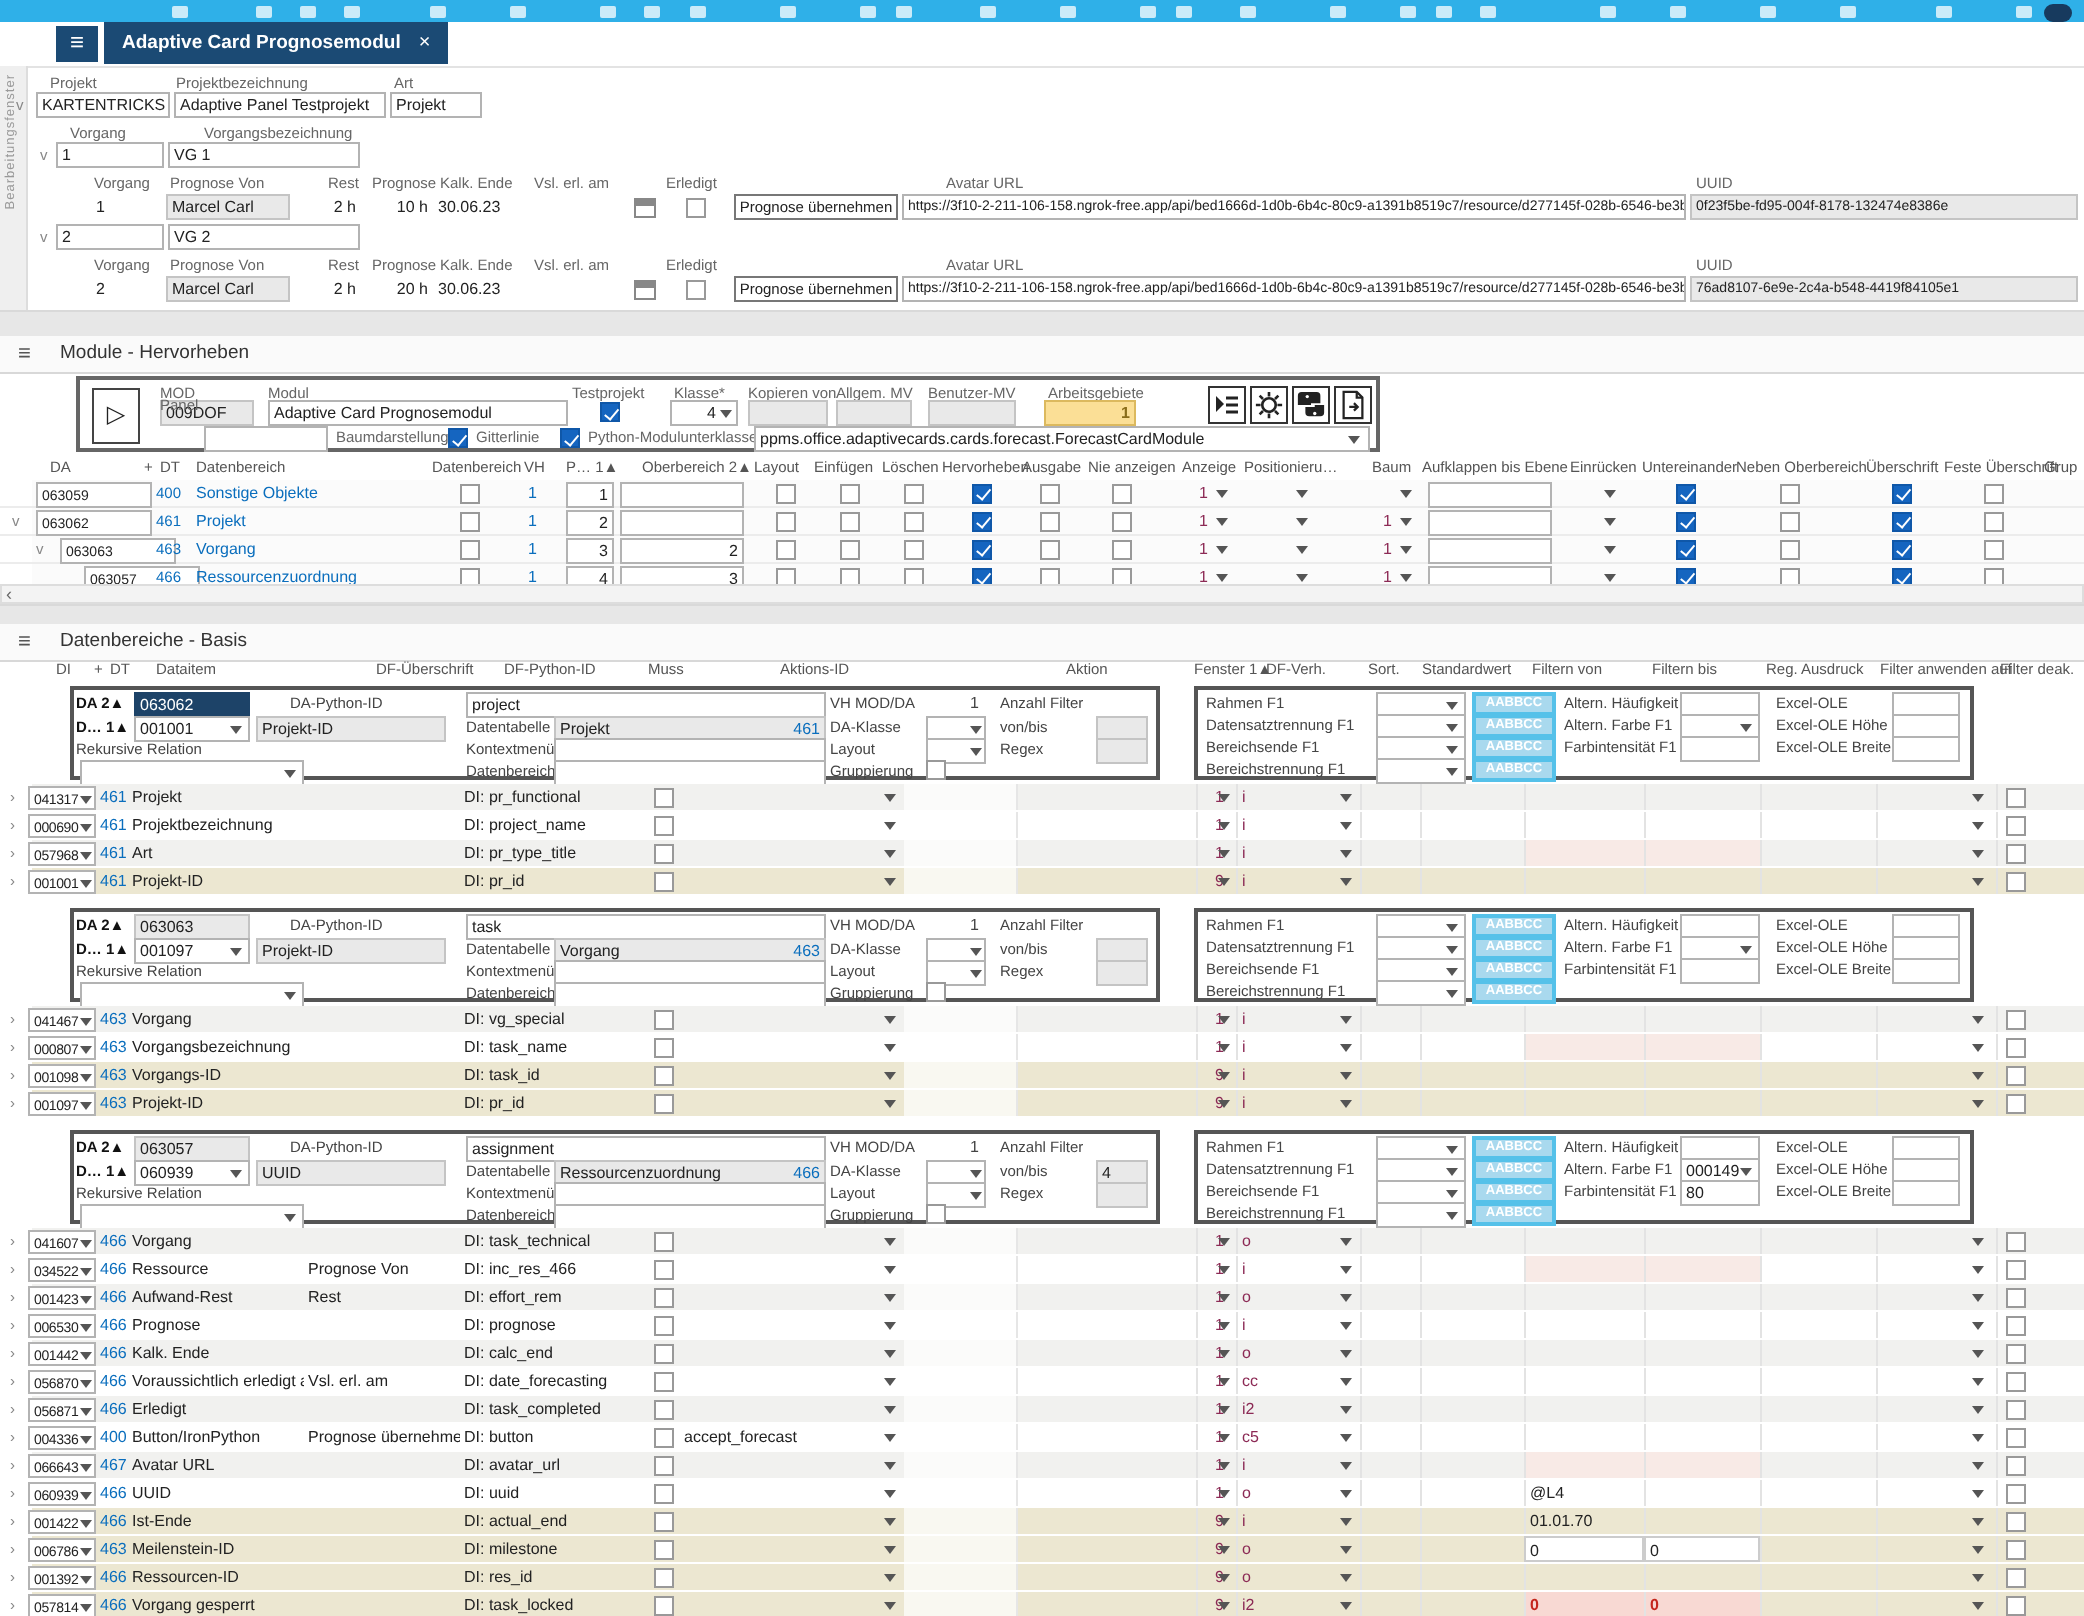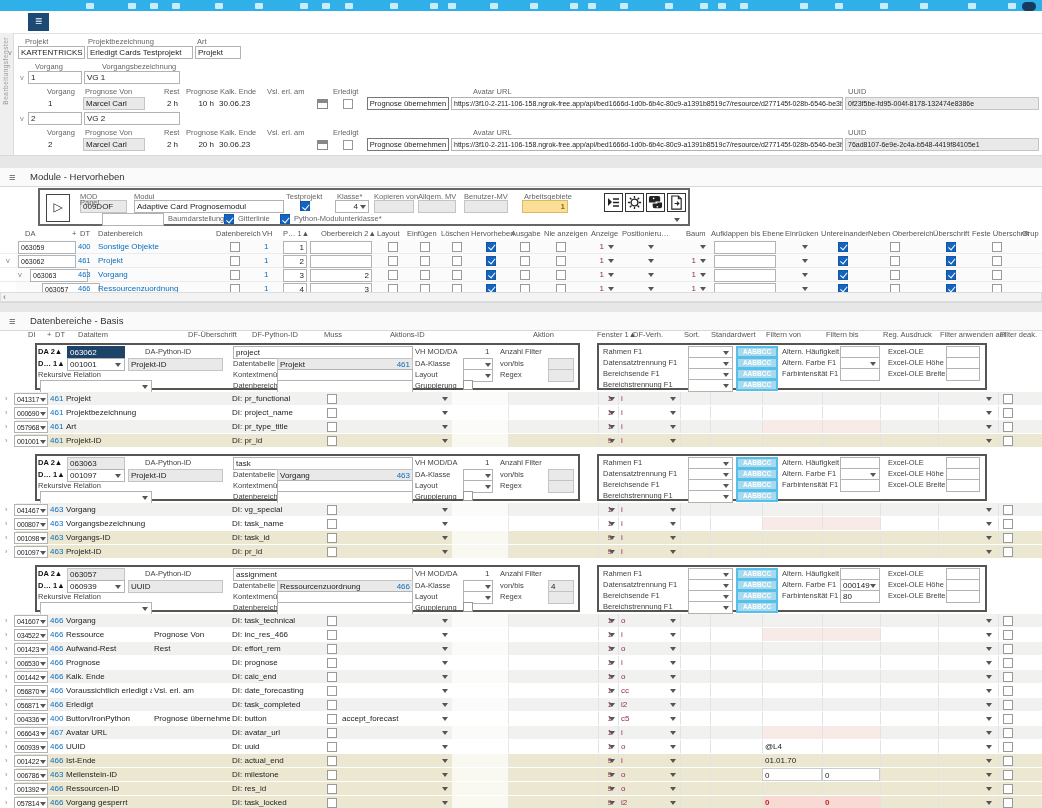--- a/index.html
+++ b/index.html
@@ -140,33 +140,36 @@
       <span class="tbi" style="left: 835px;"></span>
       <span class="tbi" style="left: 880px;"></span>
       <span class="tbi" style="left: 920px;"></span>
       <span class="tbi" style="left: 968px;"></span>
       <span class="tbi" style="left: 1008px;"></span>
       <span class="tbdot" style="left: 1022px;"></span>
     </div>
 
   <div class="tabbar">
     <span class="burger">≡</span>
+    <span class="tab">
+      <span>Adaptive Card Prognosemodul</span><span class="x">×</span>
+    </span>
   </div>
 
   <div class="vstrip">
     <span>Bearbeitungsfenster</span>
   </div>
 
   <div class="abs" style="left:0;top:33px;width:1042px;height:122px">
     <span class="lbl" style="left:25px;top:4px">Projekt</span>
     <span class="lbl" style="left:88px;top:4px">Projektbezeichnung</span>
     <span class="lbl" style="left:197px;top:4px">Art</span>
     <span class="chevtxt" style="left:8px;top:13px">v</span>
     <span class="inp" style="left:18px;top:13px;width:67px">KARTENTRICKS</span>
-    <span class="inp" style="left:87px;top:13px;width:106px">Erledigt Cards Testprojekt</span>
+    <span class="inp" style="left:87px;top:13px;width:106px">Adaptive Panel Testprojekt</span>
     <span class="inp" style="left:195px;top:13px;width:46px">Projekt</span>
 
     <span class="lbl" style="left:35px;top:29px">Vorgang</span>
     <span class="lbl" style="left:102px;top:29px">Vorgangsbezeichnung</span>
     <span class="chevtxt" style="left:20px;top:38px">v</span>
     <span class="inp" style="left:28px;top:38px;width:54px">1</span>
     <span class="inp" style="left:84px;top:38px;width:96px">VG 1</span>
 
     <span class="lbl" style="left:47px;top:54px">Vorgang</span>
     <span class="lbl" style="left:85px;top:54px">Prognose Von</span>
@@ -267,20 +270,21 @@
           <path d="M6 9h4M8.5 7l2 2-2 2" stroke="#222" stroke-width="1.2" fill="none"></path>
         </svg>
       </span>
     <span class="lbl" style="left:40px;top:8px">Panel</span>
     <span class="inp" style="left:62px;top:23px;width:62px"></span>
     <span class="lbl" style="left:128px;top:24px">Baumdarstellung</span>
     <span class="cb on" style="left:184px;top:24px"></span>
     <span class="lbl" style="left:198px;top:24px">Gitterlinie</span>
     <span class="cb on" style="left:240px;top:24px"></span>
     <span class="lbl" style="left:254px;top:24px">Python-Modulunterklasse*</span>
+    <span class="inp" style="left:337px;top:23px;width:308px;padding-right:12px">ppms.office.adaptivecards.cards.forecast.ForecastCardModule</span>
       <span class="ddm" style="left:632px;top:23px"></span>
   </div>
 
   <div class="datable">
     <div class="dahead">
       <span class="h" style="left:25px">DA</span>
       <span class="h" style="left:72px">+</span>
       <span class="h" style="left:80px">DT</span>
       <span class="h" style="left:98px">Datenbereich</span>
       <span class="h" style="left:216px">Datenbereich</span>

